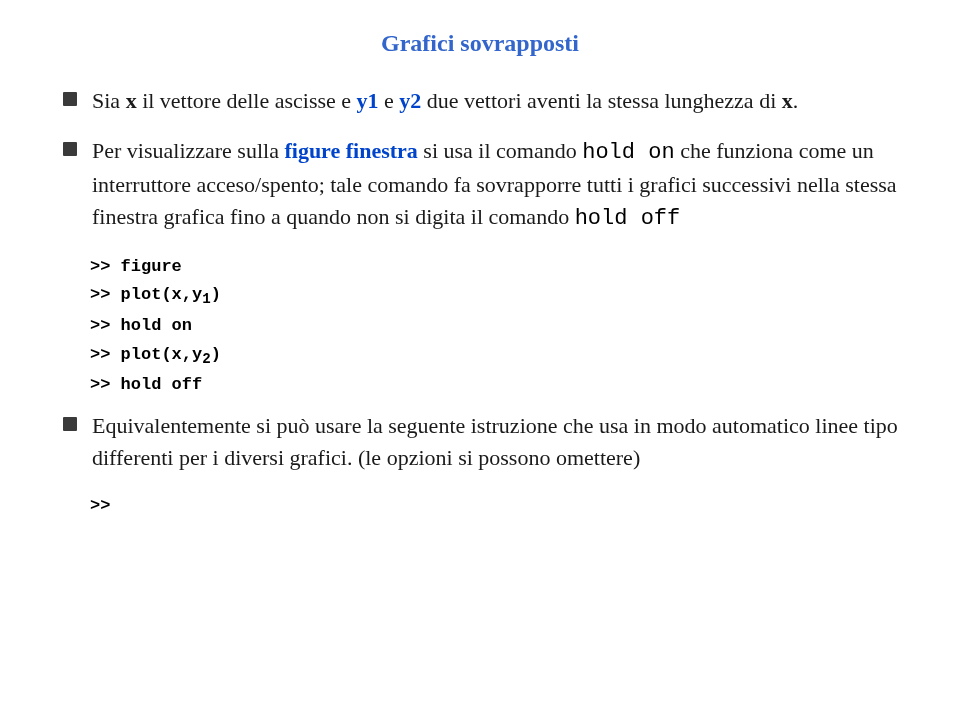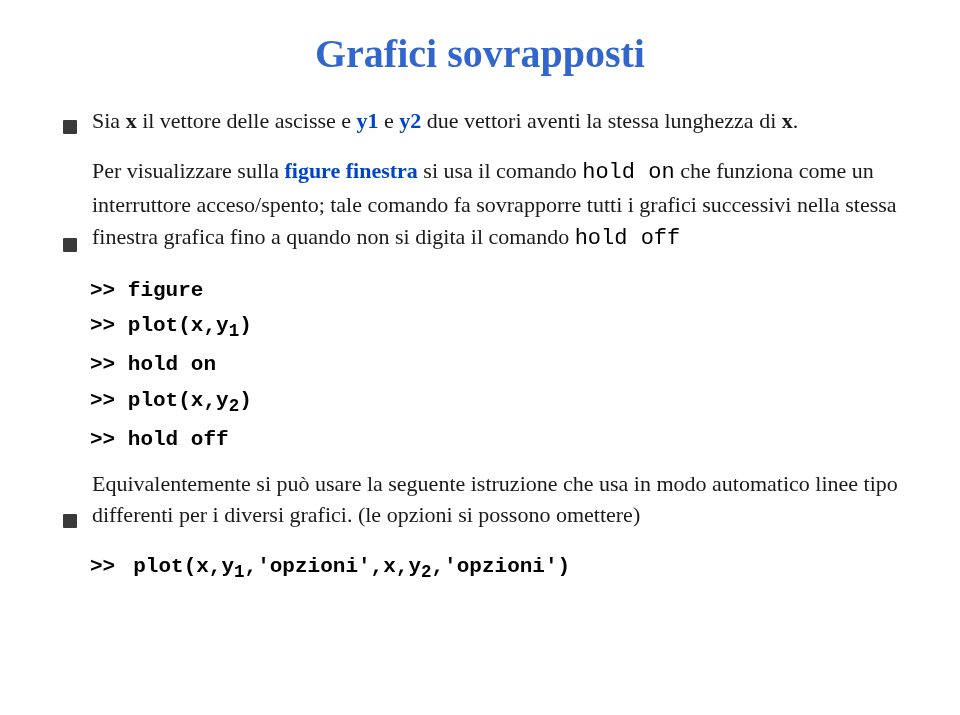--- a/index.html
+++ b/index.html
@@ -11,30 +11,30 @@
     body {
       background: #ffffff;
       font-family: 'Times New Roman', Times, serif;
       width: 960px;
       min-height: 715px;
       padding: 30px 60px 30px 60px;
     }
 
     .title {
       text-align: center;
-      font-size: 40px;
+      font-size: 24px;
       font-weight: bold;
       color: #3366cc;
       margin-bottom: 28px;
       font-family: 'Times New Roman', Times, serif;
     }
 
     .bullet-section {
       display: flex;
-      align-items: flex-end;
+      align-items: flex-start;
       margin-bottom: 18px;
     }
 
     .bullet-icon {
       width: 22px;
       min-width: 22px;
       margin-top: 4px;
       margin-right: 10px;
     }
 
@@ -53,21 +53,21 @@
       font-weight: bold;
     }
 
     .body-text .highlight-blue {
       color: #0044cc;
       font-weight: bold;
     }
 
     .code-block {
       font-family: 'Courier New', Courier, monospace;
-      font-size: 21px;
+      font-size: 17px;
       font-weight: bold;
       color: #000000;
       margin-left: 30px;
       margin-top: 10px;
       margin-bottom: 10px;
       line-height: 1.7;
     }
 
     .code-block .hold-off {
       color: #000000;
@@ -112,14 +112,13 @@
 
 <div class="bullet-section" style="margin-top: 0;">
   <svg class="bullet-icon" height="20" viewBox="0 0 18 20">
     <rect x="1" y="3" width="14" height="14" rx="1" ry="1"></rect>
   </svg>
   <div class="body-text">Equivalentemente si può usare la seguente istruzione che usa in modo automatico linee tipo differenti per i diversi grafici. (le opzioni si possono omettere)</div>
 </div>
 
 <div style="display:flex; align-items:baseline; margin-top: 10px; margin-left: 30px;">
   <span class="code-block" style="margin:0; margin-right: 18px;">&gt;&gt;</span>
-  <span class="code-block" style="margin:0;">plot(x,y<sub>1</sub>,'opzioni',x,y<sub>2</sub>,'opzioni')</span>
 </div>
 
 </body></html>

